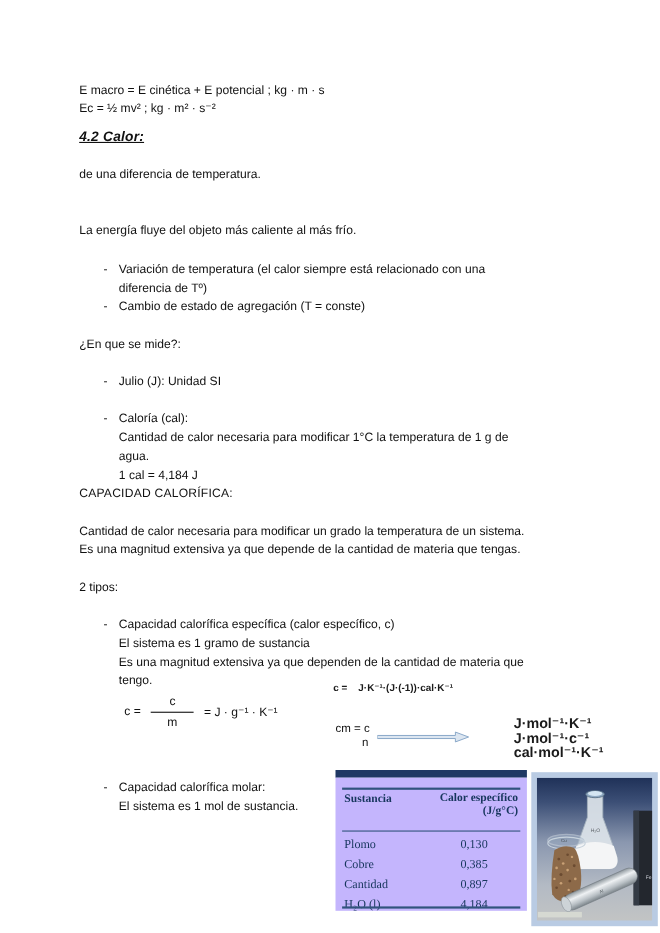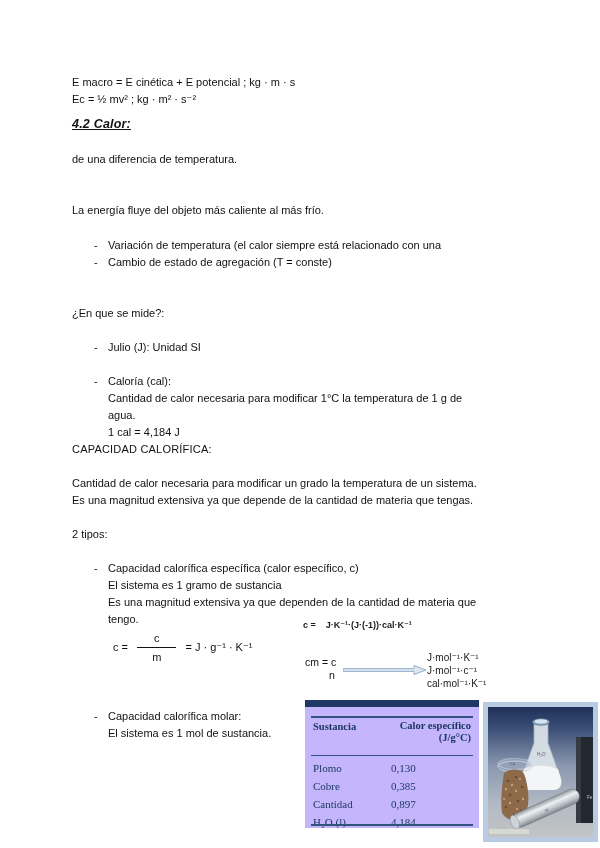--- a/index.html
+++ b/index.html
@@ -22,39 +22,39 @@
 
   
   .formula-row { display:flex; align-items:center; gap:9px; height:50px; }
   .frac { display:inline-block; text-align:center; }
   .frac .num { display:block; padding:0 17px 3px; }
   .frac .bar { display:block; border-top:1.4px solid #111; }
   .frac .den { display:block; padding-top:3px; }
   .annot { font-size:9px; font-weight:bold; white-space:pre; color:#1a1a1a; }
   .cm-line { line-height:13px; white-space:nowrap; font-size:10.5px; }
   .cm-den { margin-left:24px; }
-  .units .line { line-height:13px; font-size:10px; font-weight:normal; color:#1a1a1a; }
+  .units .line { line-height:13px; font-size:13px; font-weight:bold; color:#1a1a1a;margin-left:40px; }
 
   
   .table-fig { width:174px; height:128px; }
   .tf-bar { height:7px; background:#1f3864; }
   .tf-body {
     position:relative; height:121px; background:#c4b5fd;
     font-family:"Liberation Serif","DejaVu Serif",serif; color:#17365d;
   }
   .tf-rule { position:absolute; left:6px; right:6px; background:#31537d; height:1px; }
   .tf-rule.thick { height:2px; }
   .tf-header { position:absolute; top:13px; left:8px; right:8px; display:flex; font-weight:bold; font-size:10.5px; }
   .tf-h1 { width:70px; padding-top:1px; }
   .tf-h2 { flex:1; text-align:right; line-height:12px; }
   .tf-h2 span { display:block; }
   .tf-rows { position:absolute; top:52px; left:8px; right:8px; }
   .tf-row { display:flex; height:18px; align-items:center; font-size:11px; }
   .tf-row .c1 { width:78px; }
-  .tf-row .c2 { flex:1; text-align:left; }
+  .tf-row .c2 { flex:1; text-align:center; }
 
   
   .photo-fig { width:115px; height:140px; padding:5px; }
 </style>
 </head>
 <body>
 
 <div class="abs" style="left:72px; top:64px;margin-top:10px;">
   <div class="line">E macro = E cinética + E potencial ; kg · m · s</div>
   <div class="line">Ec = ½ mv² ; kg · m² · s⁻²</div>
@@ -66,20 +66,21 @@
   <div class="line">de una diferencia de temperatura.</div>
 </div>
 
 <div class="abs line" style="left:72px; top:202px;">La energía fluye del objeto más caliente al más frío.</div>
 
 <div class="abs" style="left:94px; top:237px;">
   <div class="brow">
     <span class="dash">-</span>
     <span>Variación de temperatura (el calor siempre está relacionado con una</span>
   </div>
+  <div class="line cont">diferencia de Tº)</div>
   <div class="brow">
     <span class="dash">-</span>
     <span>Cambio de estado de agregación (T = conste)</span>
   </div>
 </div>
 
 <div class="abs line" style="left:72px; top:305px;">¿En que se mide?:</div>
 
 <div class="abs brow" style="left:94px; top:339px;">
   <span class="dash">-</span>

